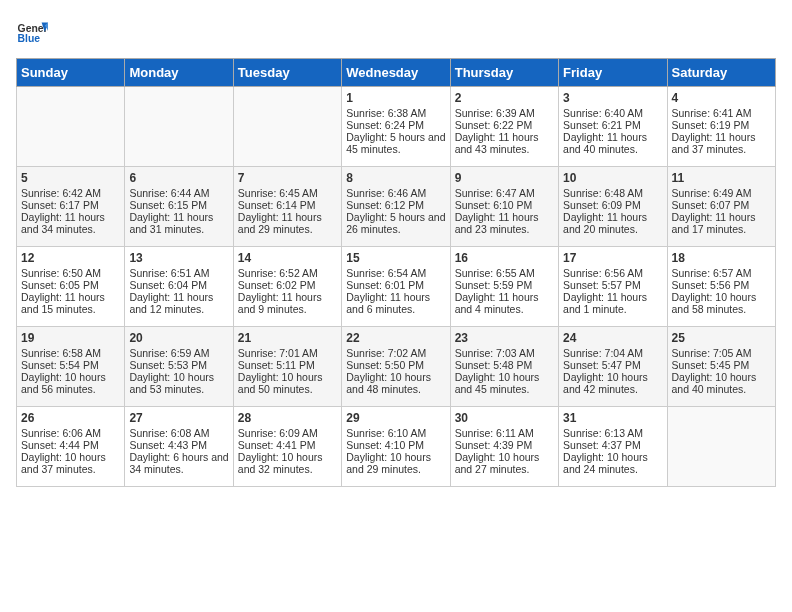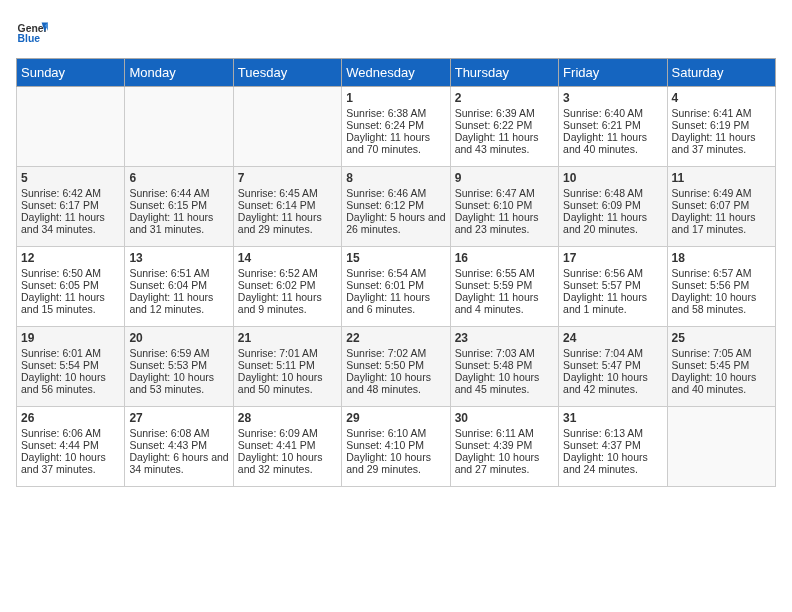--- a/index.html
+++ b/index.html
@@ -39,21 +39,21 @@
     }
     .calendar {
       width: 100%;
       border-collapse: collapse;
     }
     .calendar th {
       background-color: #1565c0;
       color: #fff;
       padding: 6px 4px;
       font-size: 13px;
-      font-weight: normal;
+      font-weight: bold;
       text-align: left;
       border: 1px solid #aaa;
     }
     .calendar td {
       border: 1px solid #ccc;
       vertical-align: top;
       padding: 4px;
       width: calc(100% / 7);
       height: 80px;
       font-size: 10.5px;
@@ -105,21 +105,21 @@
   </thead>
   <tbody id="calendar-body">
   <tr>
         <td class="empty"></td>
         <td class="empty"></td>
         <td class="empty"></td>
         <td>
           <span class="day-num">1</span>
           <div>Sunrise: 6:38 AM</div>
           <div>Sunset: 6:24 PM</div>
-          <div>Daylight: 11 hours and 70 minutes.</div>
+          <div>Daylight: 5 hours and 45 minutes.</div>
         </td>
         <td>
           <span class="day-num">2</span>
           <div>Sunrise: 6:39 AM</div>
           <div>Sunset: 6:22 PM</div>
           <div>Daylight: 11 hours and 43 minutes.</div>
         </td>
         <td>
           <span class="day-num">3</span>
           <div>Sunrise: 6:40 AM</div>
@@ -217,21 +217,21 @@
         <td>
           <span class="day-num">18</span>
           <div>Sunrise: 6:57 AM</div>
           <div>Sunset: 5:56 PM</div>
           <div>Daylight: 10 hours and 58 minutes.</div>
         </td>
       </tr>
       <tr class="row-shaded">
         <td>
           <span class="day-num">19</span>
-          <div>Sunrise: 6:01 AM</div>
+          <div>Sunrise: 6:58 AM</div>
           <div>Sunset: 5:54 PM</div>
           <div>Daylight: 10 hours and 56 minutes.</div>
         </td>
         <td>
           <span class="day-num">20</span>
           <div>Sunrise: 6:59 AM</div>
           <div>Sunset: 5:53 PM</div>
           <div>Daylight: 10 hours and 53 minutes.</div>
         </td>
         <td>

